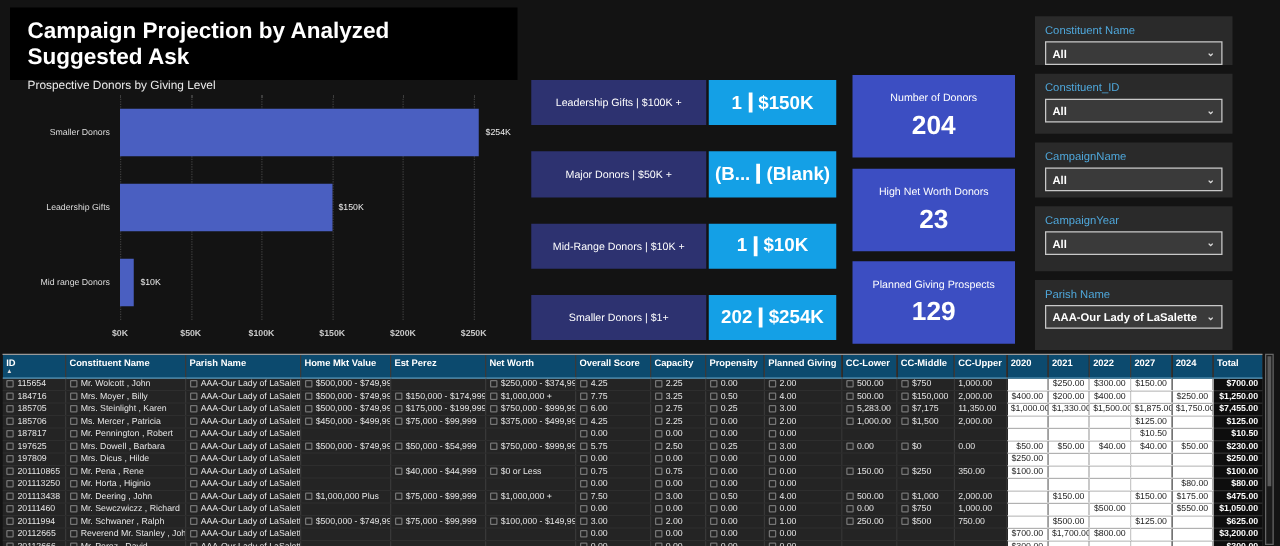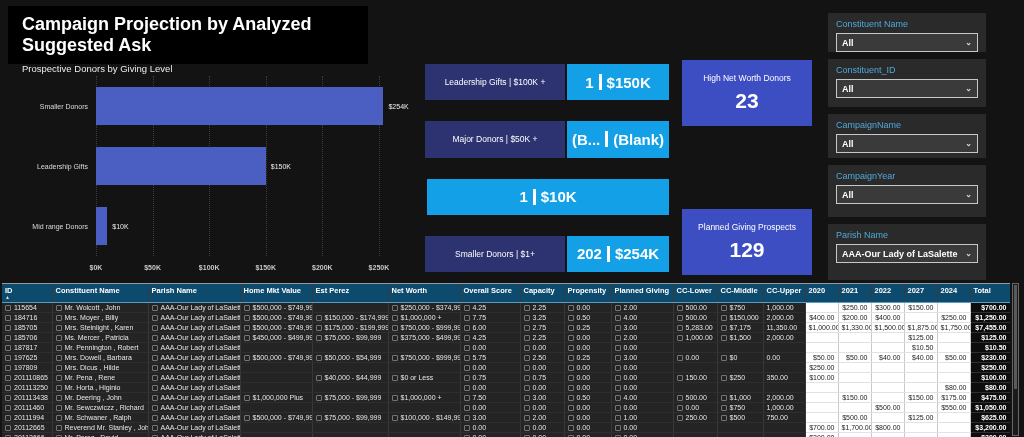--- a/index.html
+++ b/index.html
@@ -1,19 +1,19 @@
 <!DOCTYPE html>
 <html><head>
 <meta charset="utf-8">
 <style>
   html,body{margin:0;padding:0;background:#131313;width:1024px;height:437px;overflow:hidden;
     font-family:"Liberation Sans",sans-serif;color:#fff;position:relative;}
 
   
-  .title-box{position:absolute;left:8px;top:6px;width:360px;height:58px;background:#000;
+  .title-box{position:absolute;left:8px;top:6px;width:406px;height:58px;background:#000;
     padding:8px 14px;box-sizing:border-box;}
   .title{font-size:18px;font-weight:bold;color:#fff;}
   .subtitle{font-size:9.5px;color:#ececec;margin-top:7px;}
 
   
   .chart{position:absolute;left:8px;top:72px;width:414px;height:206px;}
   .grid{position:absolute;left:88px;right:34px;top:4px;bottom:22px;}
   .gridline{position:absolute;top:0;bottom:0;width:0;border-left:1px dotted #3d3d3d;}
   .rows{position:absolute;left:0;right:0;top:4px;bottom:22px;display:flex;flex-direction:column;justify-content:space-between;}
   .bar-row{flex:1;display:flex;align-items:center;}
@@ -129,37 +129,42 @@
   </div>
   <div class="ask-card">
     <div class="ask-label">Major Donors | $50K +</div>
     <div class="ask-value">
       <span>(B...</span>
       <span class="vbar"></span>
       <span>(Blank)</span>
     </div>
   </div>
   <div class="ask-card">
+    <div class="ask-label">Mid-Range Donors | $10K +</div>
     <div class="ask-value">
       <span>1</span>
       <span class="vbar"></span>
       <span>$10K</span>
     </div>
   </div>
   <div class="ask-card">
     <div class="ask-label">Smaller Donors | $1+</div>
     <div class="ask-value">
       <span>202</span>
       <span class="vbar"></span>
       <span>$254K</span>
     </div>
   </div>
 </div>
 
 <div class="kpis">
+  <div class="kpi">
+    <div class="kpi-label">Number of Donors</div>
+    <div class="kpi-value">204</div>
+  </div>
   <div class="kpi">
     <div class="kpi-label">High Net Worth Donors</div>
     <div class="kpi-value">23</div>
   </div>
   <div class="kpi">
     <div class="kpi-label">Planned Giving Prospects</div>
     <div class="kpi-value">129</div>
   </div>
 </div>
 

